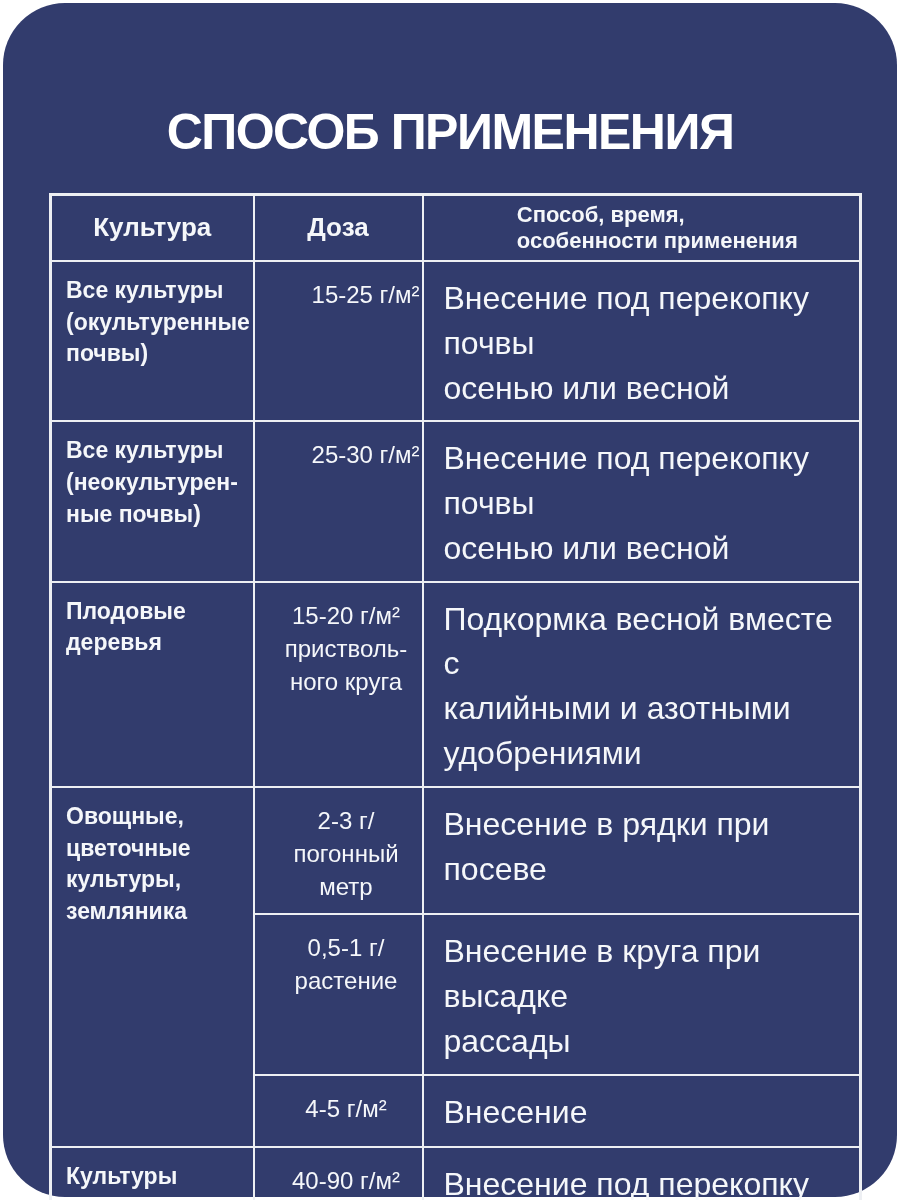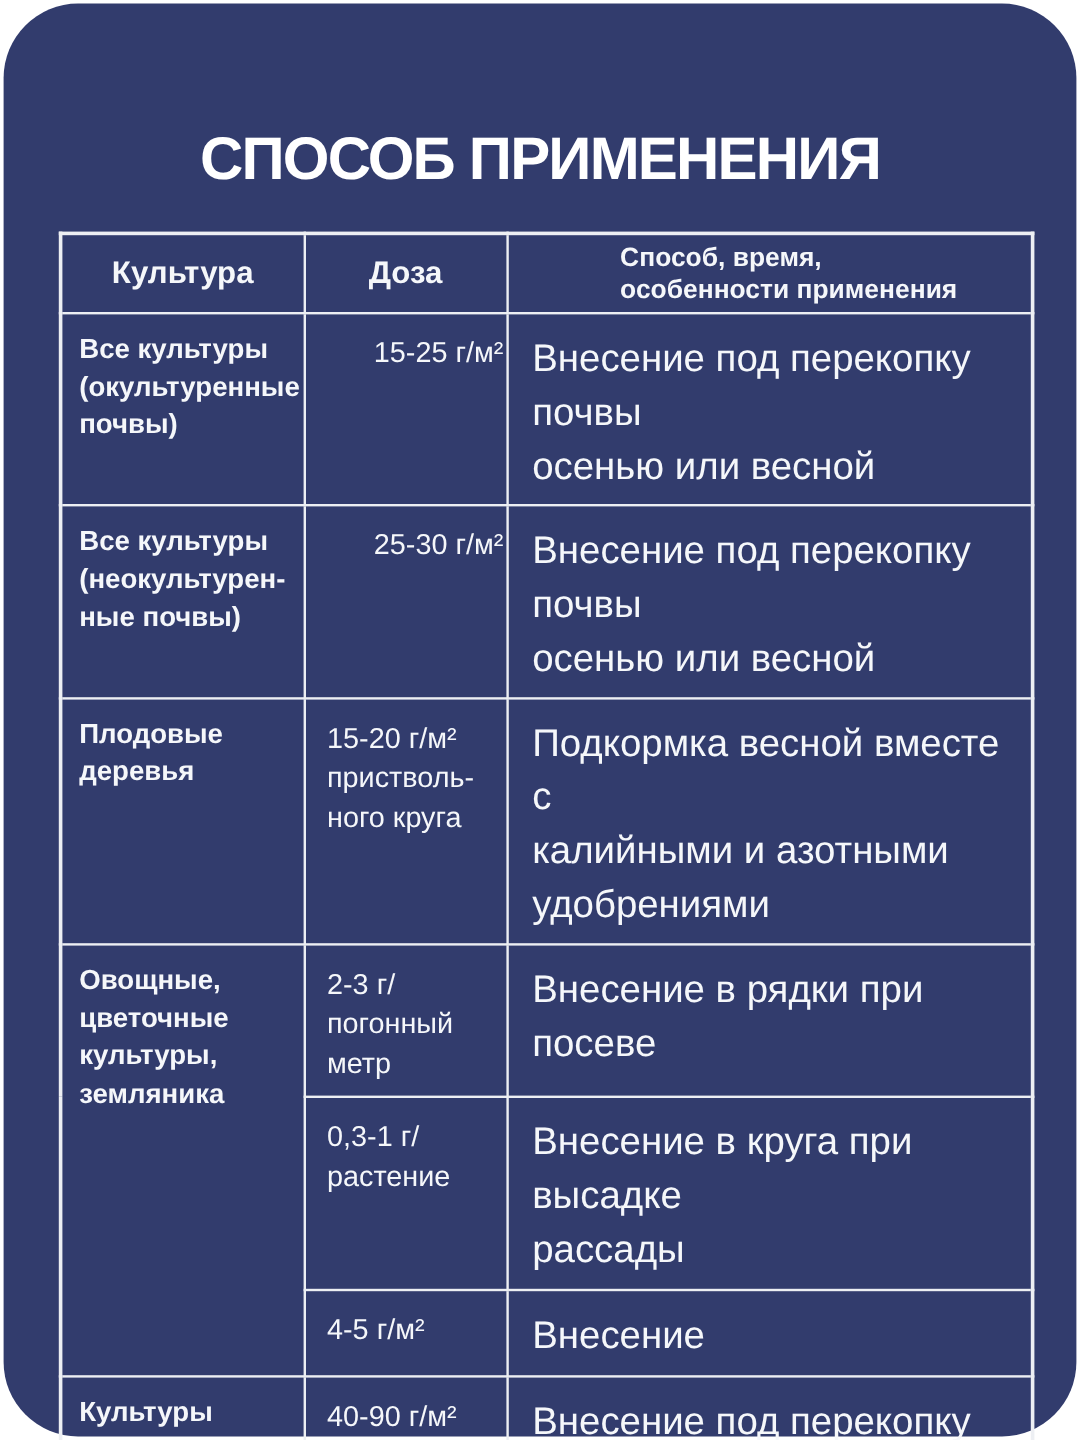--- a/index.html
+++ b/index.html
@@ -80,20 +80,21 @@
     font-weight: 700;
     font-size: 23px;
     line-height: 1.38;
     padding: 13px 2px 10px 14px;
     border-radius: 13px;
   }
   td.dose {
     font-size: 24px;
     line-height: 1.38;
     padding: 16px 2px 10px 18px;
+    text-align: center;
   }
   td.dose.dose-center {
     text-align: right;
     padding-left: 2px;
   }
   td.method {
     font-size: 32px;
     line-height: 1.40;
     padding: 14px 8px 10px 20px;
     margin-top: 14px;
@@ -154,21 +155,21 @@
       <td class="culture" rowspan="3">Овощные,
 цветочные
 культуры,
 земляника</td>
       <td class="dose">2-3 г/
 погонный
 метр</td>
       <td class="method">Внесение в рядки при посеве</td>
     </tr>
     <tr class="r4b">
-      <td class="dose">0,3-1 г/
+      <td class="dose">0,5-1 г/
 растение</td>
       <td class="method">Внесение в круга при высадке
 рассады</td>
     </tr>
     <tr class="r4c">
       <td class="dose">4-5 г/м²</td>
       <td class="method">Внесение</td>
     </tr>
 
     <tr class="r5">

